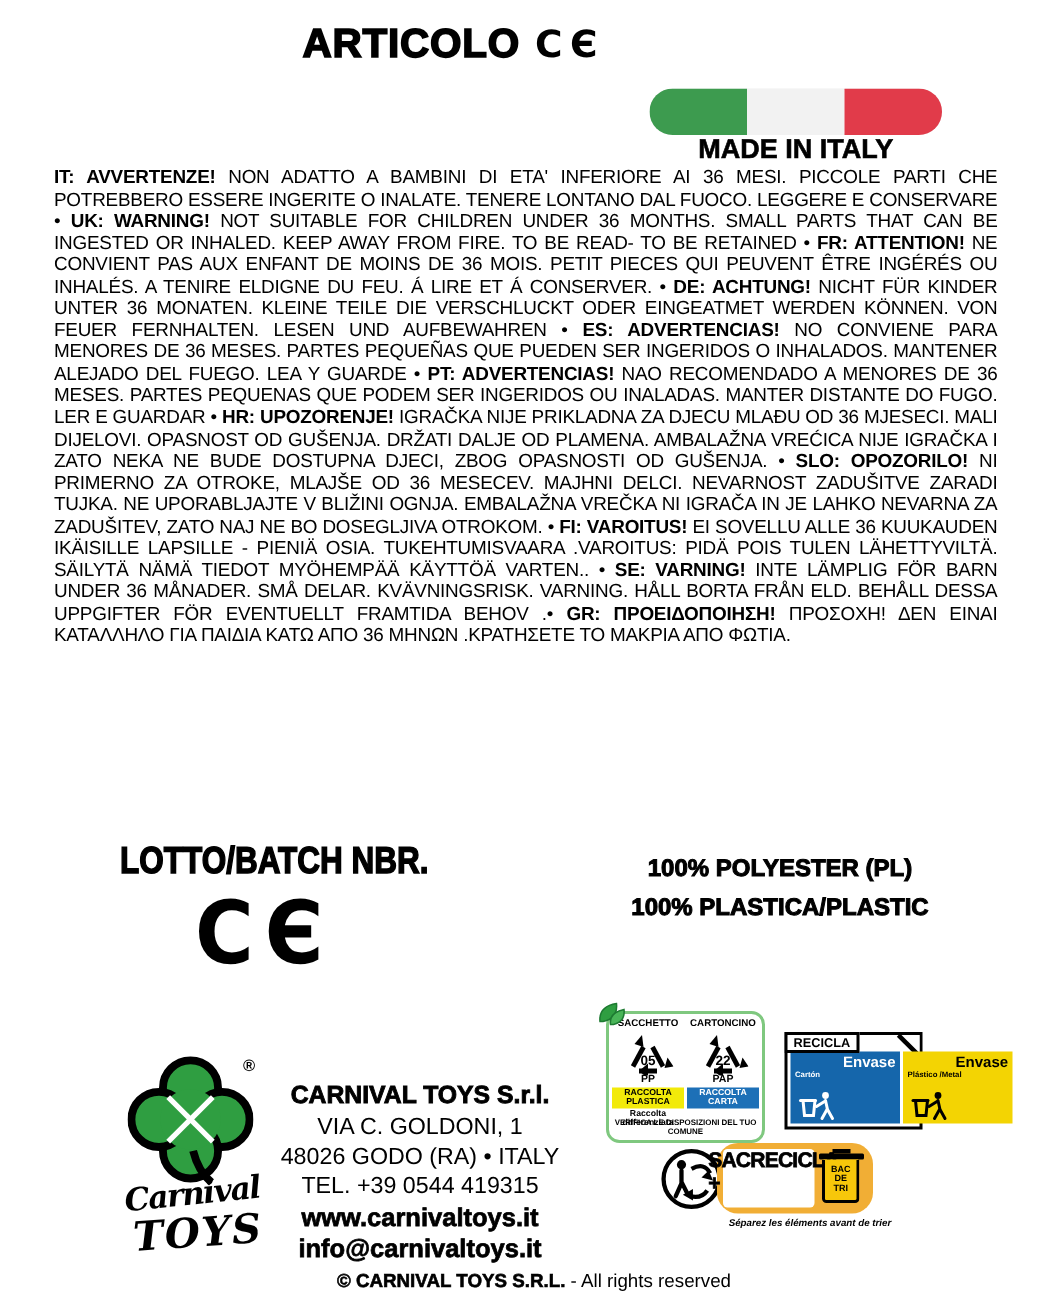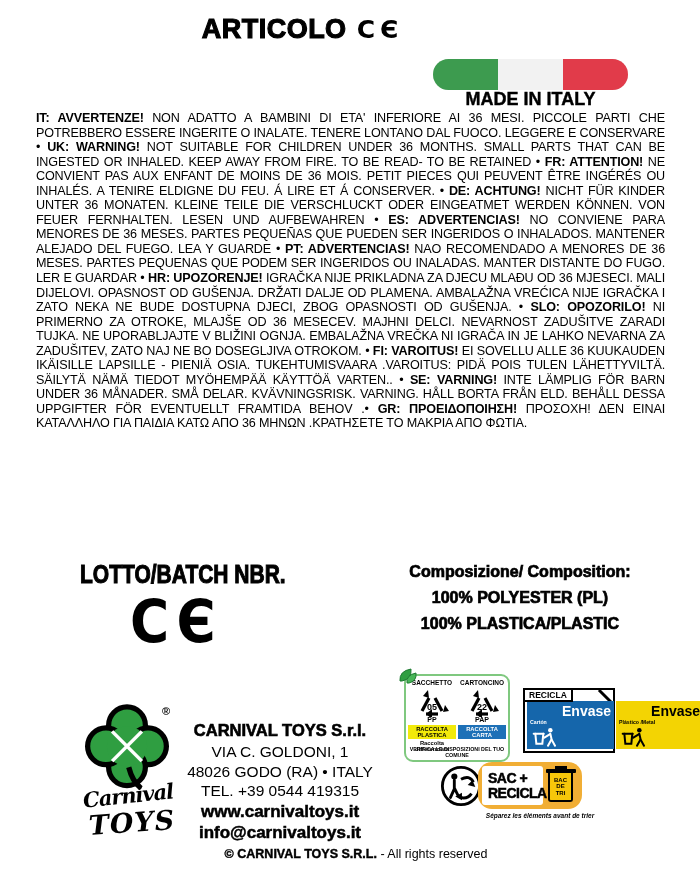--- a/index.html
+++ b/index.html
@@ -56,41 +56,41 @@
   .recicla-box{left:523px;top:688px;width:88px;height:61px;border:2px solid #000;background:#fff;}
   .recicla-title{position:absolute;top:-2px;left:-2px;border:2px solid #000;background:#fff;
                  font-size:8.5px;font-weight:800;line-height:10px;padding:0 4px;z-index:2;text-align:right;}
   .fold{position:absolute;top:0;right:0;width:12px;height:12px;background:#fff;}
   .fold::after{content:"";position:absolute;left:-1px;top:-1px;width:18px;height:2.5px;background:#000;
                transform:rotate(45deg);transform-origin:0 0;}
   .recicla-panels{position:absolute;top:11px;left:2px;right:2px;bottom:2px;display:flex;gap:2px;}
   .panel{flex:1;padding:2px 3px;position:relative;}
   .panel-blue{background:#1566ab;color:#fff;}
   .panel-yellow{background:#f3d403;color:#000;}
-  .panel-title{font-size:14px;font-weight:700;padding-left:32px;}
+  .panel-title{font-size:10px;font-weight:700;padding-left:32px;}
   .panel-sub{font-size:5.2px;font-weight:700;line-height:6px;}
   .tidyman{position:absolute;bottom:2px;left:4px;color:inherit;}
 
   
   .clover{left:85px;top:704px;}
   .reg{left:162px;top:705px;font-size:11px;font-weight:700;}
   .logo-word1{left:72px;top:783px;width:112px;text-align:center;font-family:"DejaVu Serif",serif;
               font-style:italic;font-weight:800;font-size:21px;letter-spacing:-1px;transform:rotate(-6deg);}
   .logo-word2{left:86px;top:807px;width:92px;text-align:center;font-family:"DejaVu Serif",serif;
               font-style:italic;font-weight:800;font-size:27px;transform:rotate(-4deg);letter-spacing:1px;}
   .address{left:180px;top:721px;width:200px;text-align:center;}
   .addr-name{font-weight:800;font-size:16.5px;-webkit-text-stroke:.6px #000;margin-bottom:2px;}
   .addr-line{font-size:15.5px;line-height:19.5px;}
   .addr-strong{font-weight:800;font-size:17px;-webkit-text-stroke:.5px #000;line-height:21px;}
 
   
   .triman{left:440px;top:765px;}
   .sac{left:478px;top:762px;width:104px;height:47px;background:#f1ae35;border-radius:14px;}
   .sac-white{position:absolute;left:4px;top:4px;width:61px;height:39px;background:#fff;border-radius:3px;
-             display:flex;flex-direction:column;justify-content:center;padding-left:6px;box-sizing:border-box;
+             display:flex;flex-direction:row;justify-content:center;padding-left:6px;box-sizing:border-box;
              font-weight:800;font-size:14px;line-height:14.5px;letter-spacing:-.5px;-webkit-text-stroke:.5px #000;}
   .bin{position:absolute;right:6px;top:4px;width:30px;height:39px;}
   .bin-handle{position:absolute;top:0;left:9px;width:12px;height:3px;background:#000;}
   .bin-lid{position:absolute;top:3px;left:0;width:30px;height:4px;background:#000;border-radius:1px;}
   .bin-body{position:absolute;top:7px;left:2px;width:21px;height:27px;background:#f7c70a;border:2.5px solid #000;
             border-top:none;border-radius:0 0 3px 3px;display:flex;flex-direction:column;align-items:center;
             justify-content:center;font-size:6px;font-weight:800;line-height:6.5px;}
   .sort-note{left:460px;top:812px;width:160px;text-align:center;font-style:italic;font-weight:700;font-size:6.5px;}
 
   
@@ -112,21 +112,20 @@
     <div class="stripe" style="background:#e13b4a"></div>
   </div>
   <div class="abs badge-label">MADE IN ITALY</div>
 
   <div class="abs warnings"><b>IT: AVVERTENZE! </b>NON ADATTO A BAMBINI DI ETA' INFERIORE AI 36 MESI. PICCOLE PARTI CHE POTREBBERO ESSERE INGERITE O INALATE. TENERE LONTANO DAL FUOCO. LEGGERE E CONSERVARE • <b>UK: WARNING! </b>NOT SUITABLE FOR CHILDREN UNDER 36 MONTHS. SMALL PARTS THAT CAN BE INGESTED OR INHALED. KEEP AWAY FROM FIRE. TO BE READ- TO BE RETAINED • <b>FR: ATTENTION! </b>NE CONVIENT PAS AUX ENFANT DE MOINS DE 36 MOIS. PETIT PIECES QUI PEUVENT ÊTRE INGÉRÉS OU INHALÉS. A TENIRE ELDIGNE DU FEU. Á LIRE ET Á CONSERVER. • <b>DE: ACHTUNG! </b>NICHT FÜR KINDER UNTER 36 MONATEN. KLEINE TEILE DIE VERSCHLUCKT ODER EINGEATMET WERDEN KÖNNEN. VON FEUER FERNHALTEN. LESEN UND AUFBEWAHREN • <b>ES: ADVERTENCIAS! </b>NO CONVIENE PARA MENORES DE 36 MESES. PARTES PEQUEÑAS QUE PUEDEN SER INGERIDOS O INHALADOS. MANTENER ALEJADO DEL FUEGO. LEA Y GUARDE • <b>PT: ADVERTENCIAS! </b>NAO RECOMENDADO A MENORES DE 36 MESES. PARTES PEQUENAS QUE PODEM SER INGERIDOS OU INALADAS. MANTER DISTANTE DO FUGO. LER E GUARDAR • <b>HR: UPOZORENJE! </b>IGRAČKA NIJE PRIKLADNA ZA DJECU MLAĐU OD 36 MJESECI. MALI DIJELOVI. OPASNOST OD GUŠENJA. DRŽATI DALJE OD PLAMENA. AMBALAŽNA VREĆICA NIJE IGRAČKA I ZATO NEKA NE BUDE DOSTUPNA DJECI, ZBOG OPASNOSTI OD GUŠENJA. • <b>SLO: OPOZORILO! </b>NI PRIMERNO ZA OTROKE, MLAJŠE OD 36 MESECEV. MAJHNI DELCI. NEVARNOST ZADUŠITVE ZARADI TUJKA. NE UPORABLJAJTE V BLIŽINI OGNJA. EMBALAŽNA VREČKA NI IGRAČA IN JE LAHKO NEVARNA ZA ZADUŠITEV, ZATO NAJ NE BO DOSEGLJIVA OTROKOM. • <b>FI: VAROITUS! </b>EI SOVELLU ALLE 36 KUUKAUDEN IKÄISILLE LAPSILLE - PIENIÄ OSIA. TUKEHTUMISVAARA .VAROITUS: PIDÄ POIS TULEN LÄHETTYVILTÄ. SÄILYTÄ NÄMÄ TIEDOT MYÖHEMPÄÄ KÄYTTÖÄ VARTEN.. • <b>SE: VARNING! </b>INTE LÄMPLIG FÖR BARN UNDER 36 MÅNADER. SMÅ DELAR. KVÄVNINGSRISK. VARNING. HÅLL BORTA FRÅN ELD. BEHÅLL DESSA UPPGIFTER FÖR EVENTUELLT FRAMTIDA BEHOV .• <b>GR: ΠΡΟΕΙΔΟΠΟΙΗΣΗ! </b>ΠΡΟΣΟΧΗ! ΔΕΝ ΕΙΝΑΙ ΚΑΤΑΛΛΗΛΟ ΓΙΑ ΠΑΙΔΙΑ ΚΑΤΩ ΑΠΟ 36 ΜΗΝΩΝ .ΚΡΑΤΗΣΕΤΕ ΤΟ ΜΑΚΡΙΑ ΑΠΟ ΦΩΤΙΑ. </div>
 
   <div class="abs batch-label">LOTTO/BATCH NBR.</div>
   <div class="abs ce-big">CЄ</div>
 
   <div class="abs composition">
-    <div class="comp-title">Composizione/ Composition:</div>
     <div class="comp-line">100% POLYESTER (PL)</div>
     <div class="comp-line">100% PLASTICA/PLASTIC</div>
   </div>
 
   <div class="abs recycle-box">
     <svg class="leaf" width="24" height="24" viewBox="0 0 24 24">
       <path d="M3 15 Q2 5 14 3 Q15 13 5 15 Z" fill="#2f9e41" stroke="#1d7a31" stroke-width="1"></path>
       <path d="M10 17 Q9 9 19 7 Q20 15 12 17 Z" fill="#49b558" stroke="#1d7a31" stroke-width="1"></path>
     </svg>
     <div class="rb-cols">

